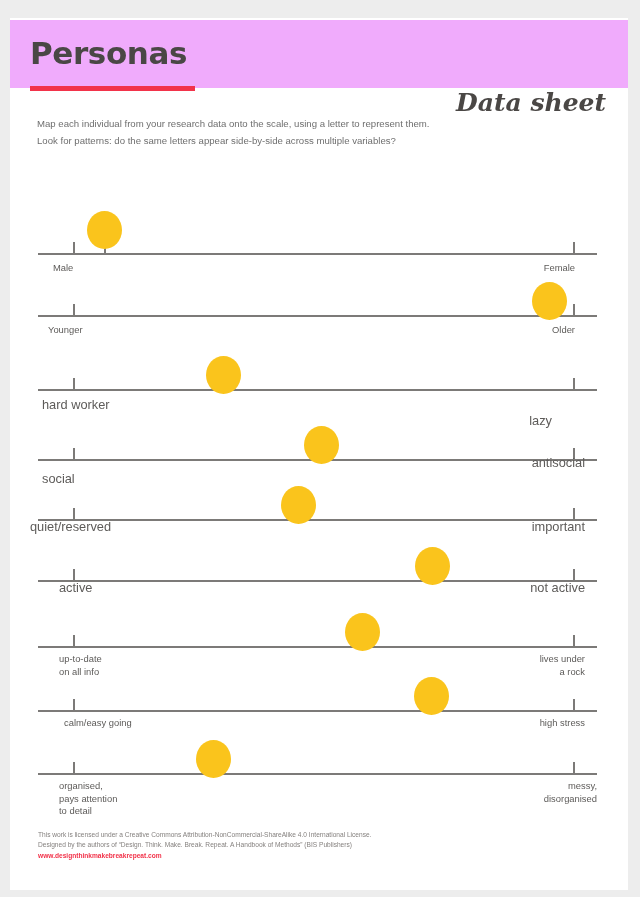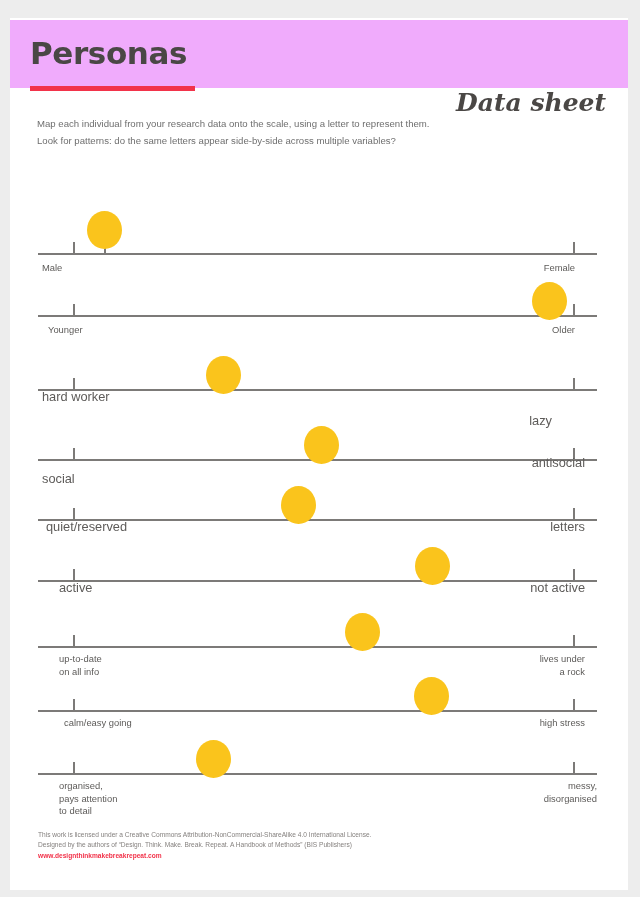--- a/index.html
+++ b/index.html
@@ -155,55 +155,55 @@
   <div id="intro">
     <div>Map each individual from your research data onto the scale, using a letter to represent them.</div>
     <div>Look for patterns: do the same letters appear side-by-side across multiple variables?</div>
   </div>
 
   <div id="scales">
       <div class="scale" style="top: 235px;">
         <div class="axis"></div>
         <div class="tick left"></div>
         <div class="tick right"></div>
-        <div class="lbl l sz-s" style="left: 32px; top: 9px; text-align: right;">Male</div>
+        <div class="lbl l sz-s" style="left: 43px; top: 9px; text-align: right;">Male</div>
         <div class="lbl r sz-s" style="right: 53px; top: 9px;">Female</div>
         <div class="stem" style="left: 94.785px; top: -14px;"></div>
         <div class="dot" style="left: 94.785px; top: -42px; background: rgb(250, 196, 28);"></div>
       </div>
       <div class="scale" style="top: 297px;">
         <div class="axis"></div>
         <div class="tick left"></div>
         <div class="tick right"></div>
         <div class="lbl l sz-s" style="left: 38px; top: 9px;">Younger</div>
         <div class="lbl r sz-s" style="right: 53px; top: 9px;">Older</div>
         <div class="dot" style="left: 539.775px; top: -33px; background: rgb(250, 196, 28);"></div>
       </div>
       <div class="scale" style="top: 371px;">
         <div class="axis"></div>
         <div class="tick left"></div>
         <div class="tick right"></div>
-        <div class="lbl l sz-m" style="left: 32px; top: 0px;">hard worker</div>
+        <div class="lbl l sz-m" style="left: 32px; top: 8px;">hard worker</div>
         <div class="lbl r sz-m" style="right: 76px; top: 0px; margin-top: 24px;">lazy</div>
         <div class="dot" style="left: 213.612px; top: -33px; background: rgb(250, 196, 28);"></div>
       </div>
       <div class="scale" style="top: 441px;">
         <div class="axis"></div>
         <div class="tick left"></div>
         <div class="tick right"></div>
         <div class="lbl l sz-m" style="left: 32px; top: 12px;">social</div>
         <div class="lbl r sz-m" style="right: 43px; top: -4px;">antisocial</div>
         <div class="dot" style="left: 311.412px; top: -33px; background: rgb(250, 196, 28);"></div>
       </div>
       <div class="scale" style="top: 501px;">
         <div class="axis"></div>
         <div class="tick left"></div>
         <div class="tick right"></div>
-        <div class="lbl l sz-m" style="left: 36px; top: 0px;">quiet/reserved</div>
-        <div class="lbl r sz-m" style="right: 43px; top: 0px;">letters</div>
+        <div class="lbl l sz-m" style="left: 20px; top: 0px;">quiet/reserved</div>
+        <div class="lbl r sz-m" style="right: 43px; top: 0px;">important</div>
         <div class="dot" style="left: 288.918px; top: -33px; background: rgb(250, 196, 28);"></div>
       </div>
       <div class="scale" style="top: 562px;">
         <div class="axis"></div>
         <div class="tick left"></div>
         <div class="tick right"></div>
         <div class="lbl l sz-m" style="left: 49px; top: 0px;">active</div>
         <div class="lbl r sz-m" style="right: 43px; top: 0px;">not active</div>
         <div class="dot" style="left: 422.904px; top: -33px; background: rgb(250, 196, 28);"></div>
       </div>

